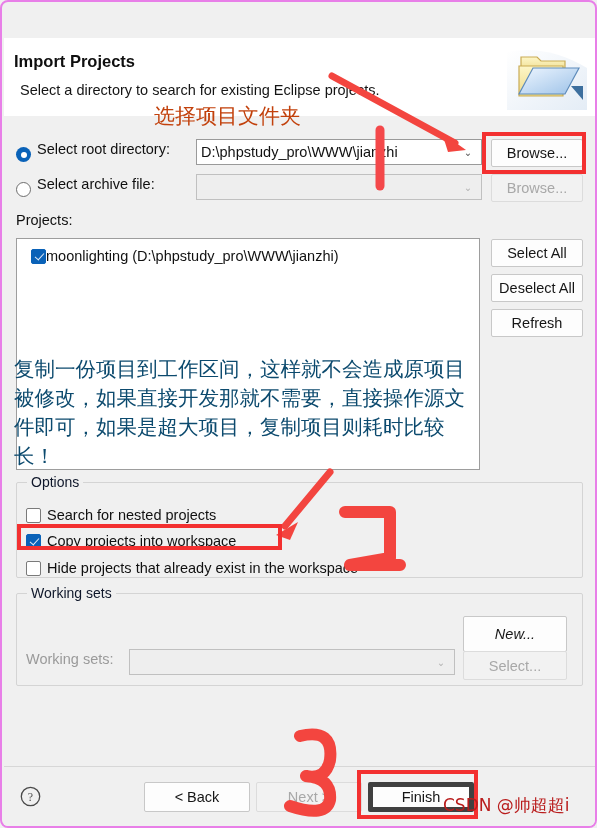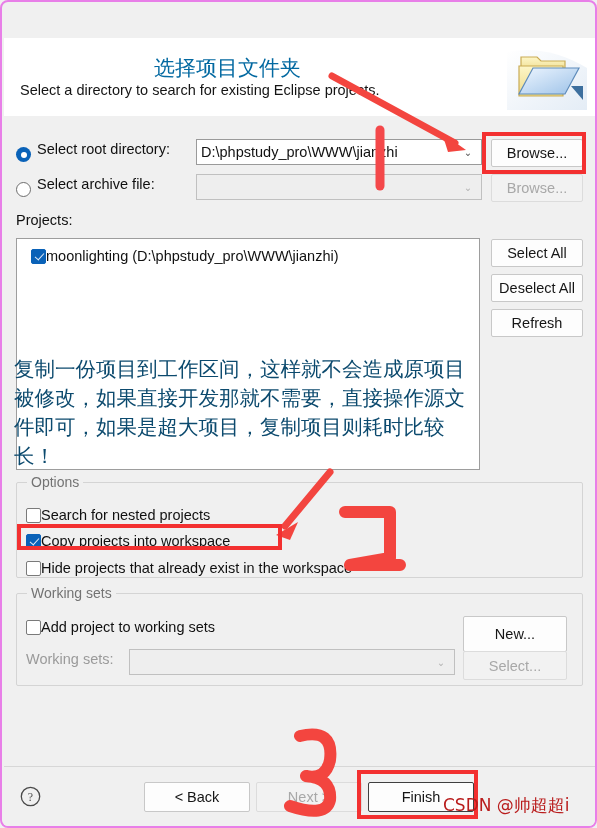--- a/index.html
+++ b/index.html
@@ -190,21 +190,21 @@
     align-items: center;
     justify-content: center;
     font-family: "Liberation Sans", sans-serif;
   }
   .btn.disabled {
     color: #a8a8a8;
     background: #f2f2f2;
     border-color: #dcdcdc;
   }
   .btn.default {
-    border: 1px solid #404040;
+    border: 5px solid #404040;
   }
 
   
   .listbox {
     position: absolute;
     box-sizing: border-box;
     background: #ffffff;
     border: 1px solid #9d9d9d;
   }
   .list-item {
@@ -236,40 +236,40 @@
     left: 4.5px; top: 1.5px;
     width: 4px; height: 8px;
     border: solid #dfeaf7;
     border-width: 0 1.6px 1.6px 0;
     transform: rotate(42deg);
   }
   .cb-row {
     position: absolute;
     display: flex;
     align-items: center;
-    gap: 0;
+    gap: 6px;
     font-size: 14.5px;
     color: #101010;
     white-space: nowrap;
   }
 
   
   .group {
     position: absolute;
     box-sizing: border-box;
     border: 1px solid #d4d4d4;
     border-radius: 2px;
   }
   .group-title {
     position: absolute;
     top: -9px; left: 10px;
     background: #f0f0f0;
     padding: 0 4px;
     font-size: 14px;
-    color: #737373;
+    color: #0f172a;
   }
 
   
   .footer {
     position: absolute;
     left: 2px; top: 764px;
     width: 591px;
     height: 62px;
     background: #f0f0f0;
     border-top: 1px solid #d7d7d7;
@@ -282,23 +282,24 @@
 
   
   .anno {
     position: absolute;
     left: 0; top: 0;
     width: 597px; height: 828px;
     pointer-events: none;
   }
   .anno-text {
     position: absolute;
-    color: #0369a1;
+    color: #c2410c;
     font-family: Liberation Serif, serif;
     white-space: nowrap;
+    margin-top: 48px;
   }
   .anno-cn-title {
     left: 154px; top: 54px;
     font-size: 21px;
   }
   .anno-para {
     position: absolute;
     left: 14px; top: 355px;
     width: 460px;
     color: #0c4a6e;
@@ -322,20 +323,21 @@
   }
 </style>
 </head>
 <body>
 
 <div id="root">
   <div class="window">
 
 
     <div class="header">
+      <div class="header-title">Import Projects</div>
       <div class="header-sub">Select a directory to search for existing Eclipse projects.</div>
       <div class="header-icon">
         <svg width="80" height="68" viewBox="0 0 80 68">
           <defs>
             <linearGradient id="gFold" x1="0" y1="0" x2="0" y2="1">
               <stop offset="0" stop-color="#fdf6c8"></stop>
               <stop offset="1" stop-color="#eedb8a"></stop>
             </linearGradient>
             <linearGradient id="gSheet" x1="0" y1="0" x2="1" y2="1">
               <stop offset="0" stop-color="#eef6ff"></stop>
@@ -398,25 +400,21 @@
         <span>Copy projects into workspace</span>
       </div>
       <div class="cb-row" style="left:22px; top:444px;">
         <div class="cb"></div>
         <span>Hide projects that already exist in the workspace</span>
       </div>
 
       <div class="group" style="left:12px; top:477px; width:567px; height:93px;">
         <div class="group-title">Working sets</div>
       </div>
-      <div class="cb-row" style="left:22px; top:503px;">
-        <div class="cb"></div>
-        <span>Add project to working sets</span>
-      </div>
-      <div class="btn" style="left:459px; top:500px; width:104px; height:36px;">New...</div>
+      <div class="btn" style="left:459px; top:500px; width:104px; height:36px;font-style:italic;">New...</div>
 
       <div class="row-label" style="left:22px; top:535px; color:#9a9a9a;">Working sets:</div>
       <div class="combo disabled" style="left:125px; top:533px; width:326px; height:26px;">
         <div class="cv"></div>
         <div class="arr">⌄</div>
       </div>
       <div class="btn disabled" style="left:459px; top:535px; width:104px; height:29px;">Select...</div>
     </div>
 
     <div class="footer"></div>

